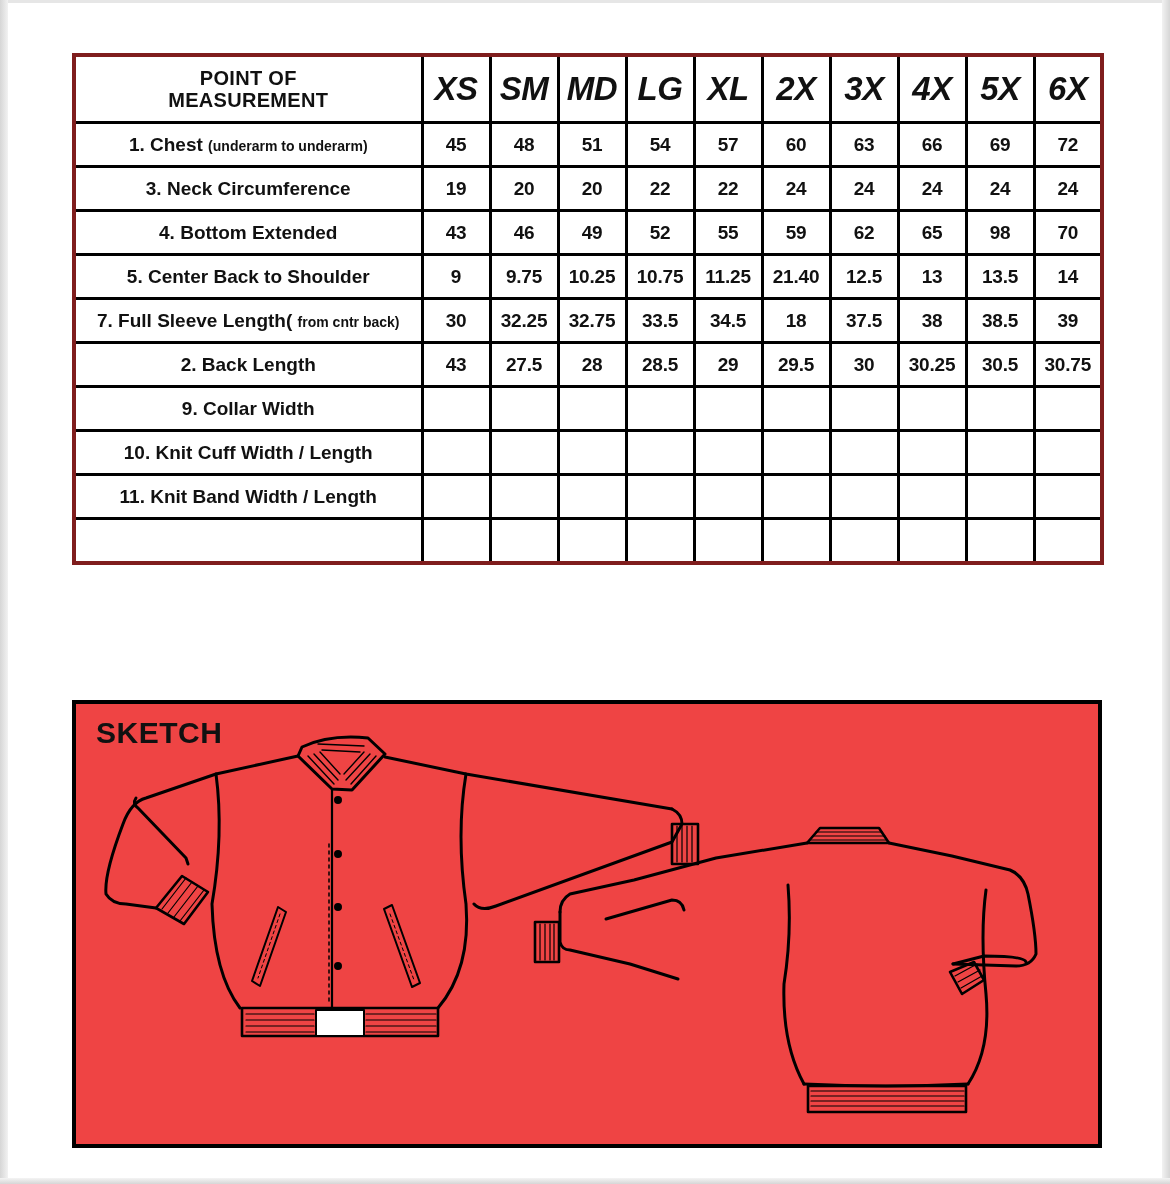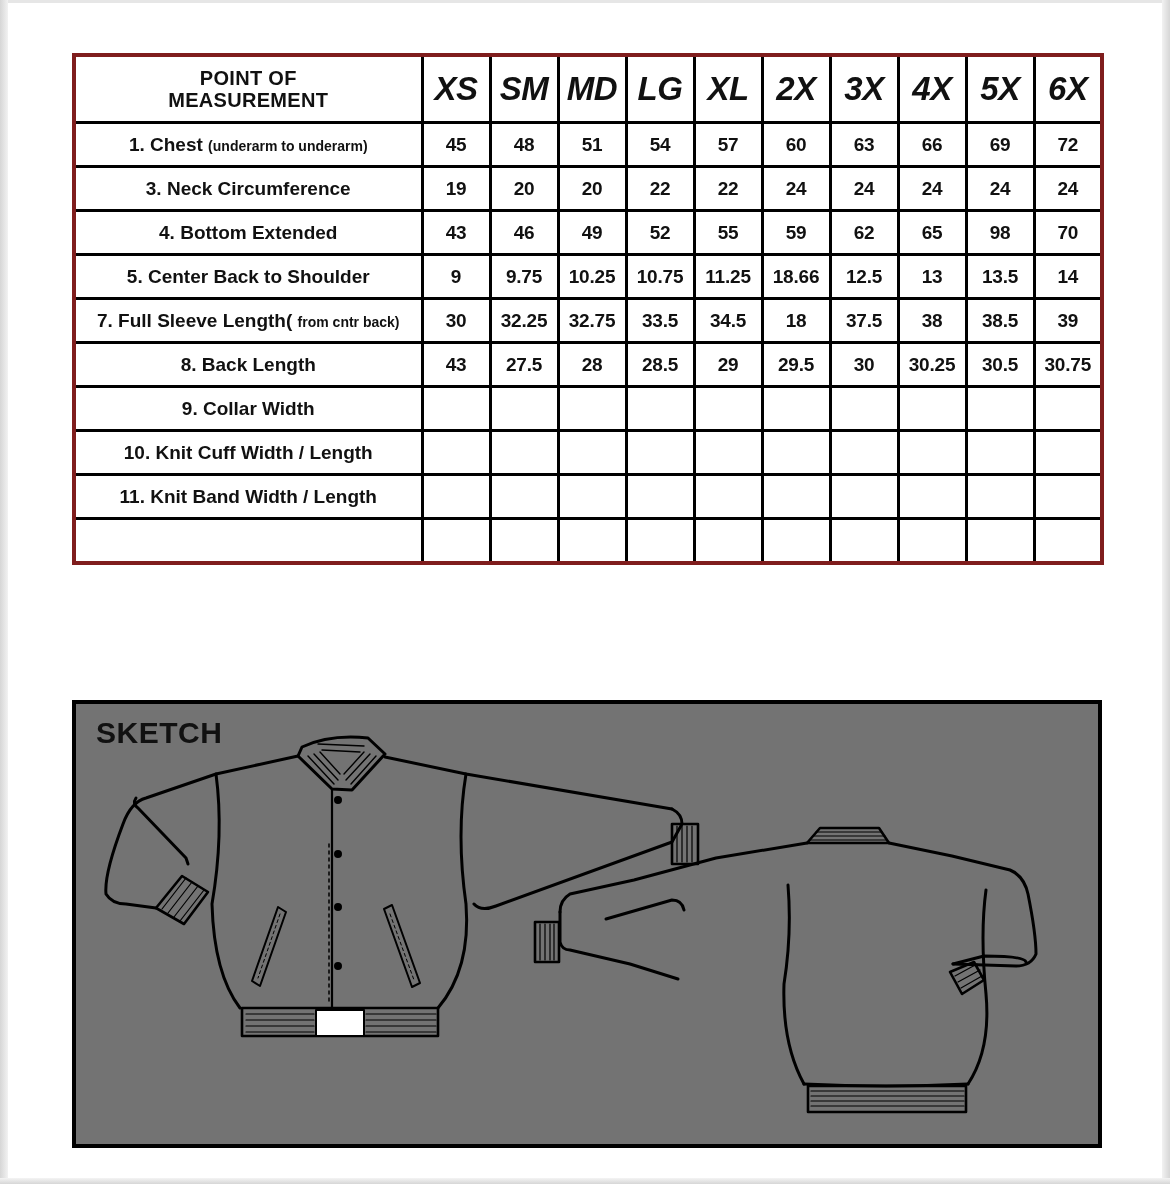--- a/index.html
+++ b/index.html
@@ -25,21 +25,21 @@
   table.spec tr.head th { height:64px; }
   table.spec tr.row td { height:41px; }
   th.pom-head { font-size:20px; line-height:22px; letter-spacing:0.3px; }
   th.size-head { font-size:33px; letter-spacing:-0.5px;font-style:italic; }
   td.label { text-align:left; padding-left:10px; font-size:19px; white-space:nowrap; overflow:hidden; }
   td.label .note { font-size:14px;text-align:right; }
   td.val { font-size:19px; letter-spacing:-0.2px; }
 
   .sketch-box {
     position:absolute; left:72px; top:700px; width:1022px; height:440px;
-    border:4px solid #000; background:#737373;
+    border:4px solid #000; background:#ef4444;
   }
   .sketch-title { position:absolute; left:20px; top:12px; font-size:30px; font-weight:bold; letter-spacing:0.5px; }
   .sketch-svg { position:absolute; left:0; top:0; }
 </style>
 </head>
 <body>
 
 <div class="edge-top"></div>
 <div class="edge-left"></div>
 <div class="edge-right"></div>
@@ -115,41 +115,41 @@
         <td class="val">98</td>
         <td class="val">70</td>
       </tr>
       <tr class="row">
         <td class="label"><span>5. Center Back to Shoulder</span></td>
         <td class="val">9</td>
         <td class="val">9.75</td>
         <td class="val">10.25</td>
         <td class="val">10.75</td>
         <td class="val">11.25</td>
-        <td class="val">18.66</td>
+        <td class="val">21.40</td>
         <td class="val">12.5</td>
         <td class="val">13</td>
         <td class="val">13.5</td>
         <td class="val">14</td>
       </tr>
       <tr class="row">
         <td class="label"><span>7. Full Sleeve Length( </span><span class="note">from cntr back)</span></td>
         <td class="val">30</td>
         <td class="val">32.25</td>
         <td class="val">32.75</td>
         <td class="val">33.5</td>
         <td class="val">34.5</td>
         <td class="val">18</td>
         <td class="val">37.5</td>
         <td class="val">38</td>
         <td class="val">38.5</td>
         <td class="val">39</td>
       </tr>
       <tr class="row">
-        <td class="label"><span>8. Back Length</span></td>
+        <td class="label"><span>2. Back Length</span></td>
         <td class="val">43</td>
         <td class="val">27.5</td>
         <td class="val">28</td>
         <td class="val">28.5</td>
         <td class="val">29</td>
         <td class="val">29.5</td>
         <td class="val">30</td>
         <td class="val">30.25</td>
         <td class="val">30.5</td>
         <td class="val">30.75</td>

